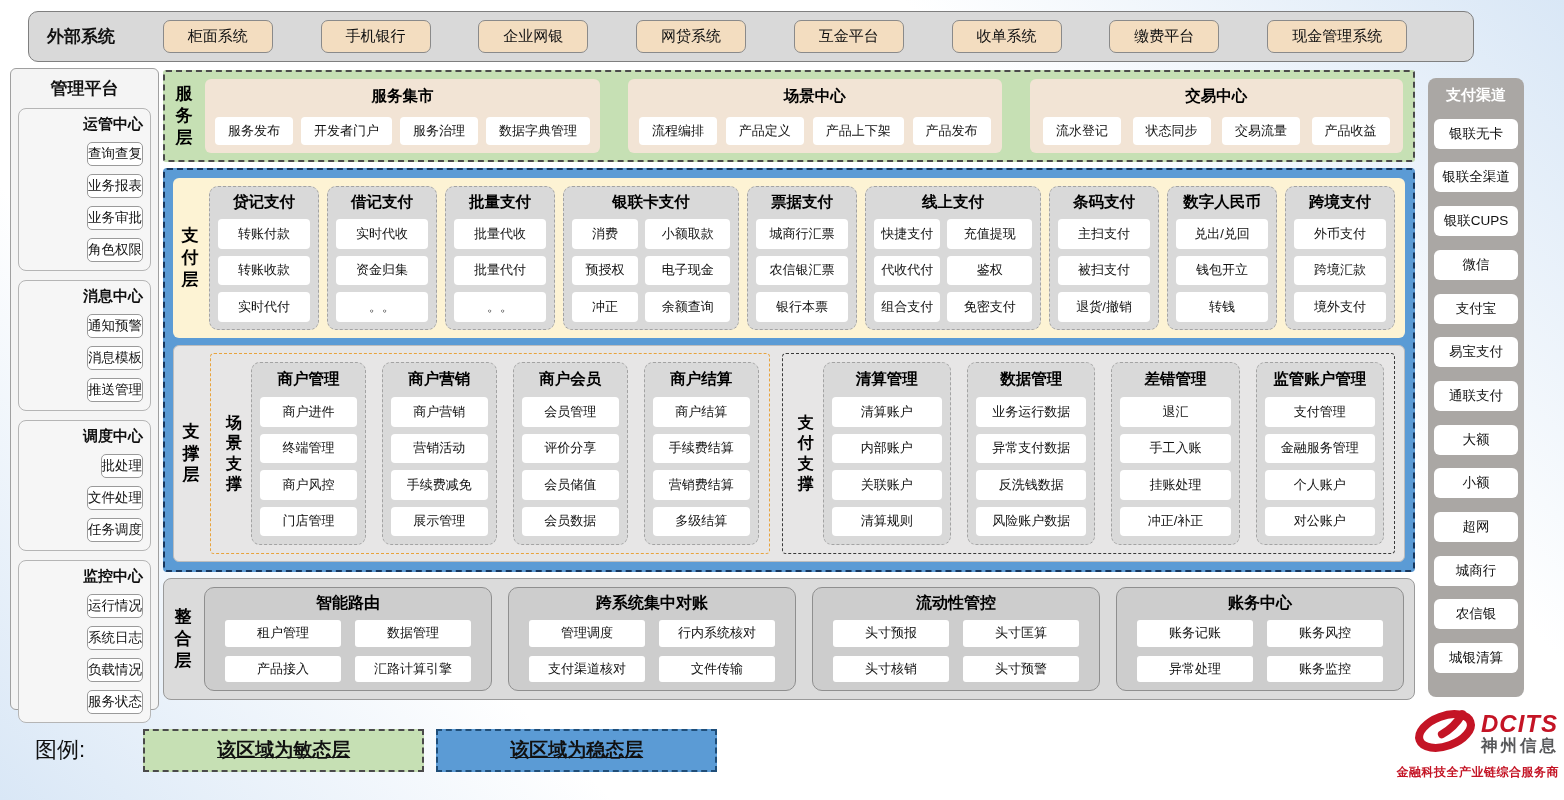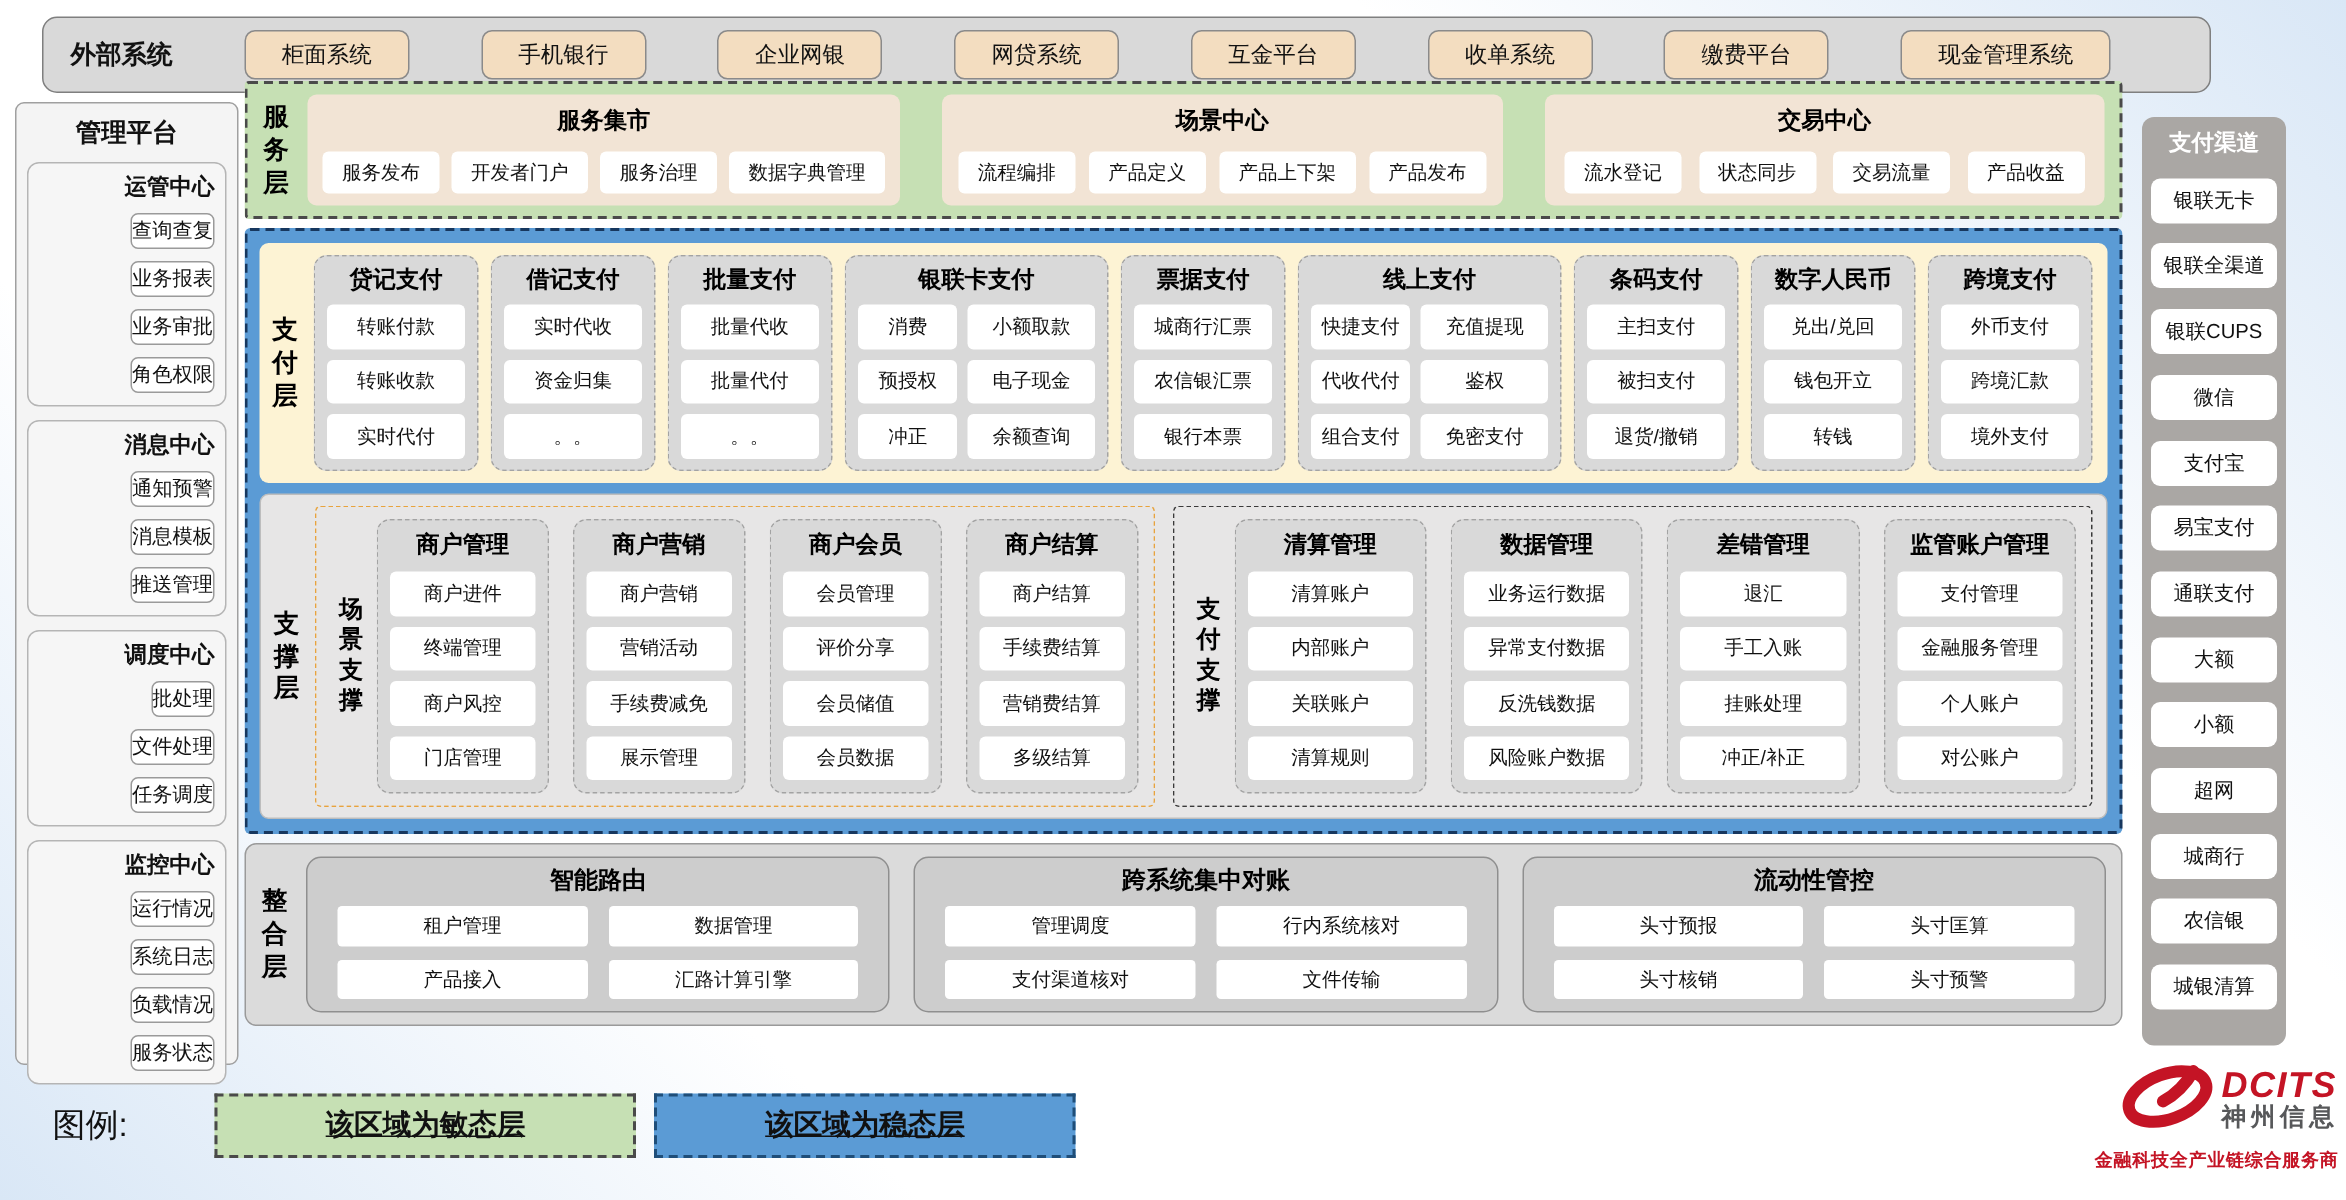--- a/index.html
+++ b/index.html
@@ -26,21 +26,21 @@
   
   .left-sidebar { position:absolute; left:10px; top:68px; width:149px; height:642px;
                   background:#f4f4f4; border:1px solid #a0a0a0; border-radius:6px; padding:5px 7px; }
   .ls-title { font-size:17px; font-weight:bold; text-align:center; margin:3px 0 8px; }
   .mgroup { border:1px solid #b5b5b5; border-radius:8px; background:#f6f6f6;
             padding:6px 7px 8px; margin-bottom:9px; display:flex; flex-direction:column; gap:8px;align-items:flex-end; }
   .mgroup-title { font-weight:bold; font-size:15px; text-align:center; }
   .sb-btn { height:24px; border:1px solid #9a9a9a; border-radius:5px; font-size:13.5px; }
 
   
-  .center { position:absolute; left:163px; top:54px; width:1252px; }
+  .center { position:absolute; left:163px; top:70px; width:1252px; }
   .layer-label-wrap { flex:0 0 30px; display:flex; align-items:center; justify-content:center; }
   .v-label { width:1.12em; font-size:17px; font-weight:bold; word-break:break-all;
              line-height:1.28; text-align:center; color:#000; }
   .v-label.sub { font-size:16px; }
 
   .service-layer { height:92px; background:#c6e0b4; border:2px dashed #4a4a4a; border-radius:3px;
                    padding:7px 10px 7px 4px; display:flex; gap:6px; }
   .service-panels { flex:1; display:flex; gap:28px; }
   .service-panel { background:#f2e4d5; border-radius:6px; padding:7px 10px; flex:1;
                    display:flex; flex-direction:column; gap:8px; }
@@ -382,20 +382,29 @@
             <div class="btn int-btn">文件传输</div>
           </div>
         </div>
         <div class="int-panel">
           <div class="panel-title">流动性管控</div>
           <div class="int-grid">
             <div class="btn int-btn">头寸预报</div>
             <div class="btn int-btn">头寸匡算</div>
             <div class="btn int-btn">头寸核销</div>
             <div class="btn int-btn">头寸预警</div>
+          </div>
+        </div>
+        <div class="int-panel">
+          <div class="panel-title">账务中心</div>
+          <div class="int-grid">
+            <div class="btn int-btn">账务记账</div>
+            <div class="btn int-btn">账务风控</div>
+            <div class="btn int-btn">异常处理</div>
+            <div class="btn int-btn">账务监控</div>
           </div>
         </div>
       </div>
   </div>
 
 </div>
 
 <div class="right-sidebar">
   <div class="right-title">支付渠道</div>
   <div class="channel-items" id="channel-items">

